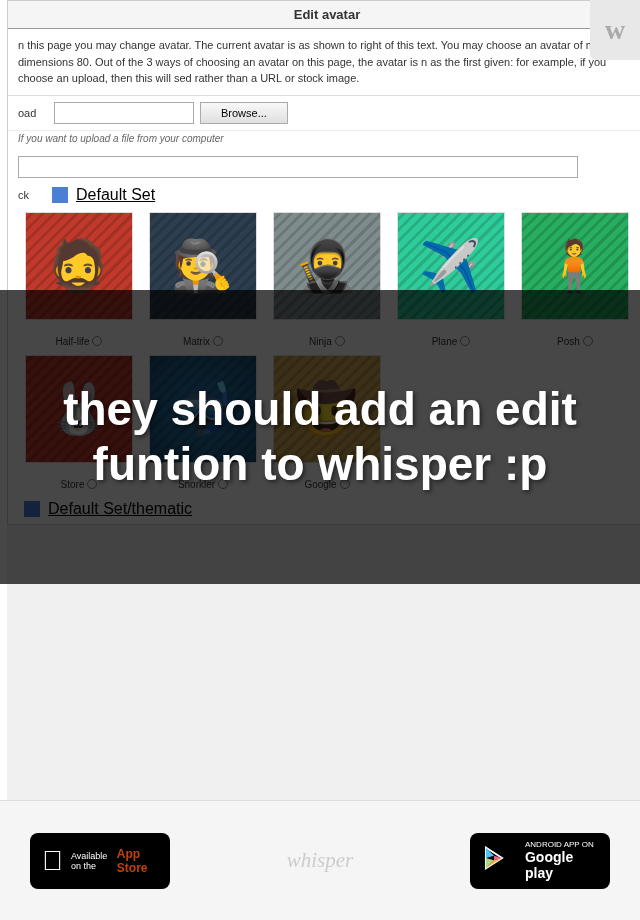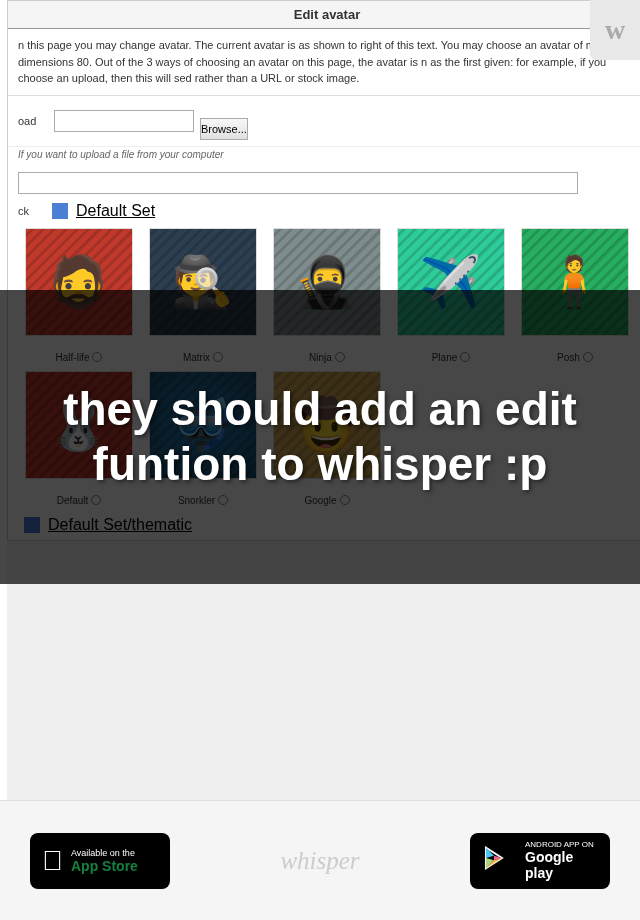--- a/index.html
+++ b/index.html
@@ -69,25 +69,24 @@
       border: 1px solid #aaa;
       background: #fff;
       height: 22px;
       width: 140px;
       font-size: 11px;
     }
 
     .browse-btn {
       border: 1px solid #aaa;
       background: linear-gradient(#f8f8f8, #e0e0e0);
-      padding: 2px 0;
+      padding: 2px 20px;
       font-size: 11px;
       cursor: pointer;
       height: 22px;
-      margin-top: 16px;
     }
 
     .form-hint {
       font-size: 10px;
       color: #666;
       font-style: italic;
       padding: 2px 10px 6px 10px;
     }
 
     .url-input {
@@ -252,38 +251,39 @@
       cursor: pointer;
     }
 
     .appstore-apple {
       color: #fff;
       font-size: 28px;
     }
 
     .appstore-text {
       display: flex;
-      flex-direction: column;
+      flex-direction: row;
+      align-items: center;
     }
 
     .appstore-available {
       color: #fff;
       font-size: 9px;
     }
 
     .appstore-name {
-      color: #15803d;
-      font-size: 14px;
+      color: #c2410c;
+      font-size: 12px;
       font-weight: bold;
     }
 
     
     .whisper-logo {
       color: #ccc;
-      font-size: 25px;
+      font-size: 21px;
       font-family: Georgia, serif;
       font-style: italic;
       text-align: right;
     }
 
     
     .googleplay-badge {
       display: flex;
       align-items: center;
       background: #000;
@@ -421,21 +421,21 @@
     </div>
 
     <div class="avatar-grid-bottom">
 
       <div class="avatar-item">
         <div class="avatar-img bg-red" style="position:relative;">
           <div class="stripe-overlay"></div>
           <span class="avatar-face">🐰</span>
         </div>
         <div class="avatar-label">
-          <span>Default</span>
+          <span>Store</span>
           <span class="radio-circle"></span>
         </div>
       </div>
 
       <div class="avatar-item">
         <div class="avatar-img" style="background: radial-gradient(circle, #2980b9, #1a5276); position:relative;">
           <div class="stripe-overlay"></div>
           <span class="avatar-face">🤿</span>
         </div>
         <div class="avatar-label">

